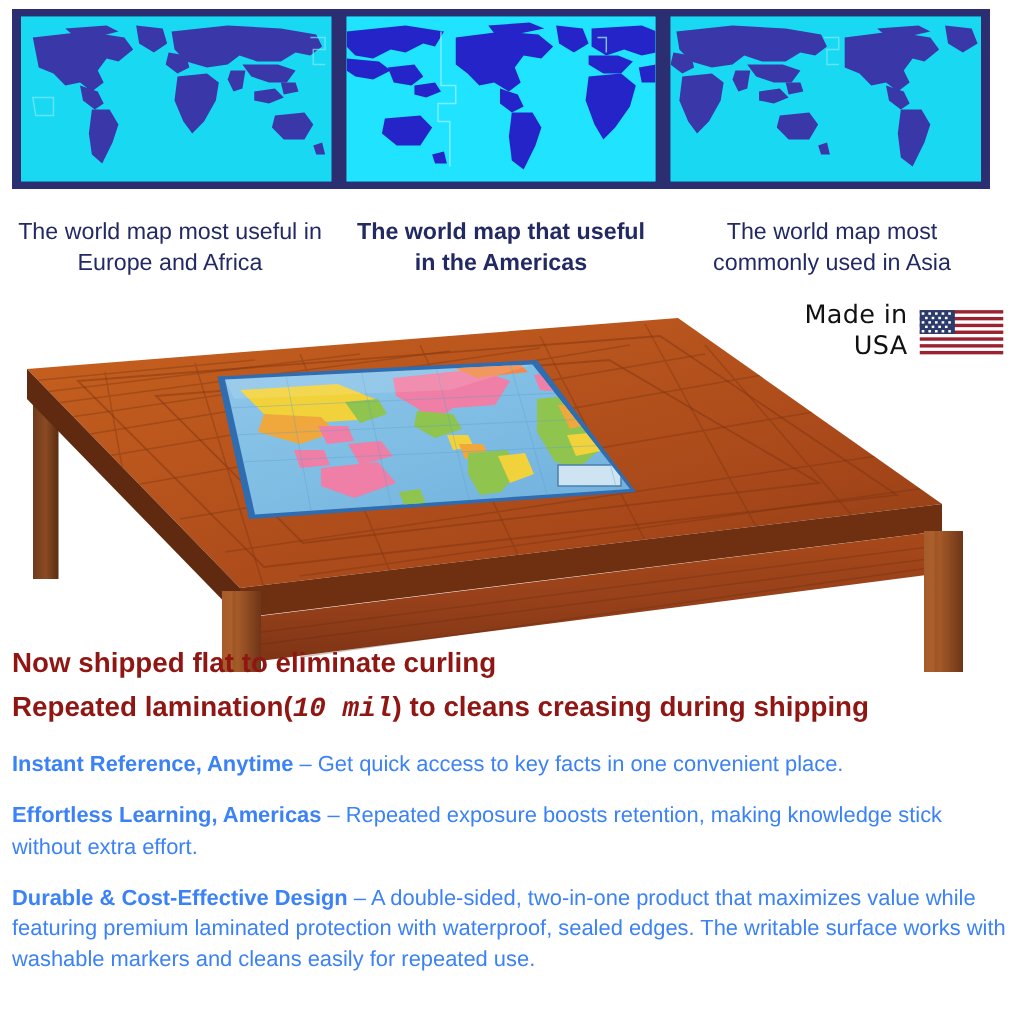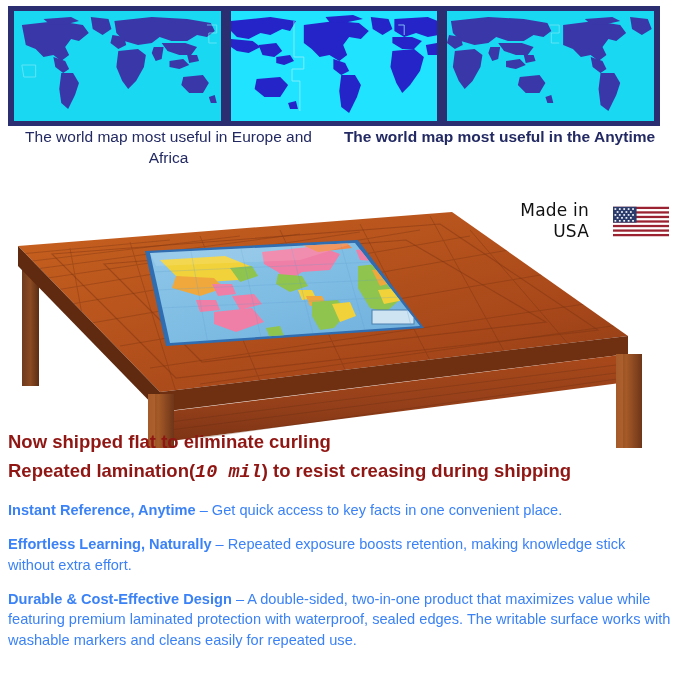--- a/index.html
+++ b/index.html
@@ -36,21 +36,21 @@
     overflow: hidden;
     background: #19d8f2;
   }
   .map-panel.highlight { background: #1fe3ff; }
   .map-panel svg { display: block; width: 100%; height: 100%; }
 
   
   #captions {
     position: absolute;
     left: 8px;
-    top: 126px;
+    top: 144px;
     width: 652px;
     display: flex;
     gap: 10px;
   }
   .caption {
     flex: 1 1 0;
     text-align: center;
     font-size: 15.5px;
     line-height: 1.38;
     color: #232a63;
@@ -59,21 +59,21 @@
   }
   .caption.bold { font-weight: bold; }
 
   
   #made-in-usa {
     position: absolute;
     right: 10px;
     top: 200px;
     display: flex;
     align-items: center;
-    gap: 24px;
+    gap: 8px;
     z-index: 6;
   }
   #made-in-usa .mlabel {
     text-align: right;
     font-size: 17px;
     line-height: 1.25;
     color: #111111;
     font-family: "DejaVu Sans", sans-serif;
     letter-spacing: .2px;
   }
@@ -211,21 +211,22 @@
       </g>
       <g stroke="#7fe9f8" stroke-width="1" fill="none" opacity=".7">
         <path d="M104 14 L114 14 L114 22 L106 22 L106 32 L114 32"></path>
       </g>
     </svg>
   </div>
 </div>
 
 <div id="captions">
   <div class="caption">The world map most useful in Europe and Africa</div>
-  <div class="caption bold">The world map most useful in the Anytime</div>
+  <div class="caption bold">The world map that useful in the Americas</div>
+  <div class="caption">The world map most commonly used in Asia</div>
 </div>
 
 <div id="table-photo">
   <svg viewBox="0 0 679 252" preserveAspectRatio="none">
     <defs>
       <linearGradient id="topwood" x1="0" y1="0" x2="1" y2="1">
         <stop offset="0%" stop-color="#c8621f"></stop>
         <stop offset="35%" stop-color="#b9551d"></stop>
         <stop offset="70%" stop-color="#a8481a"></stop>
         <stop offset="100%" stop-color="#8e3c16"></stop>
@@ -406,28 +407,28 @@
   </svg>
 </div>
 
 <div id="copy">
 
   <div class="headline">
     <span>Now shipped flat to eliminate curling</span>
   </div>
 
   <div class="headline">
-    <span>Repeated lamination(</span><span class="ital">10 mil</span><span>) to resist creasing during shipping</span>
+    <span>Repeated lamination(</span><span class="ital">10 mil</span><span>) to cleans creasing during shipping</span>
   </div>
 
   <div class="bullet">
     <b>Instant Reference, Anytime</b><span> – </span><span>Get quick access to key facts in one convenient place.</span>
   </div>
 
   <div class="bullet">
-    <b>Effortless Learning, Naturally</b><span> – </span><span>Repeated exposure boosts retention, making knowledge stick without extra effort.</span>
+    <b>Effortless Learning, Americas</b><span> – </span><span>Repeated exposure boosts retention, making knowledge stick without extra effort.</span>
   </div>
 
   <div class="bullet">
     <b>Durable &amp; Cost-Effective Design</b><span> – </span><span>A double-sided, two-in-one product that maximizes value while featuring premium laminated protection with waterproof, sealed edges. The writable surface works with washable markers and cleans easily for repeated use.</span>
   </div>
 
 </div>
 
 </body></html>

